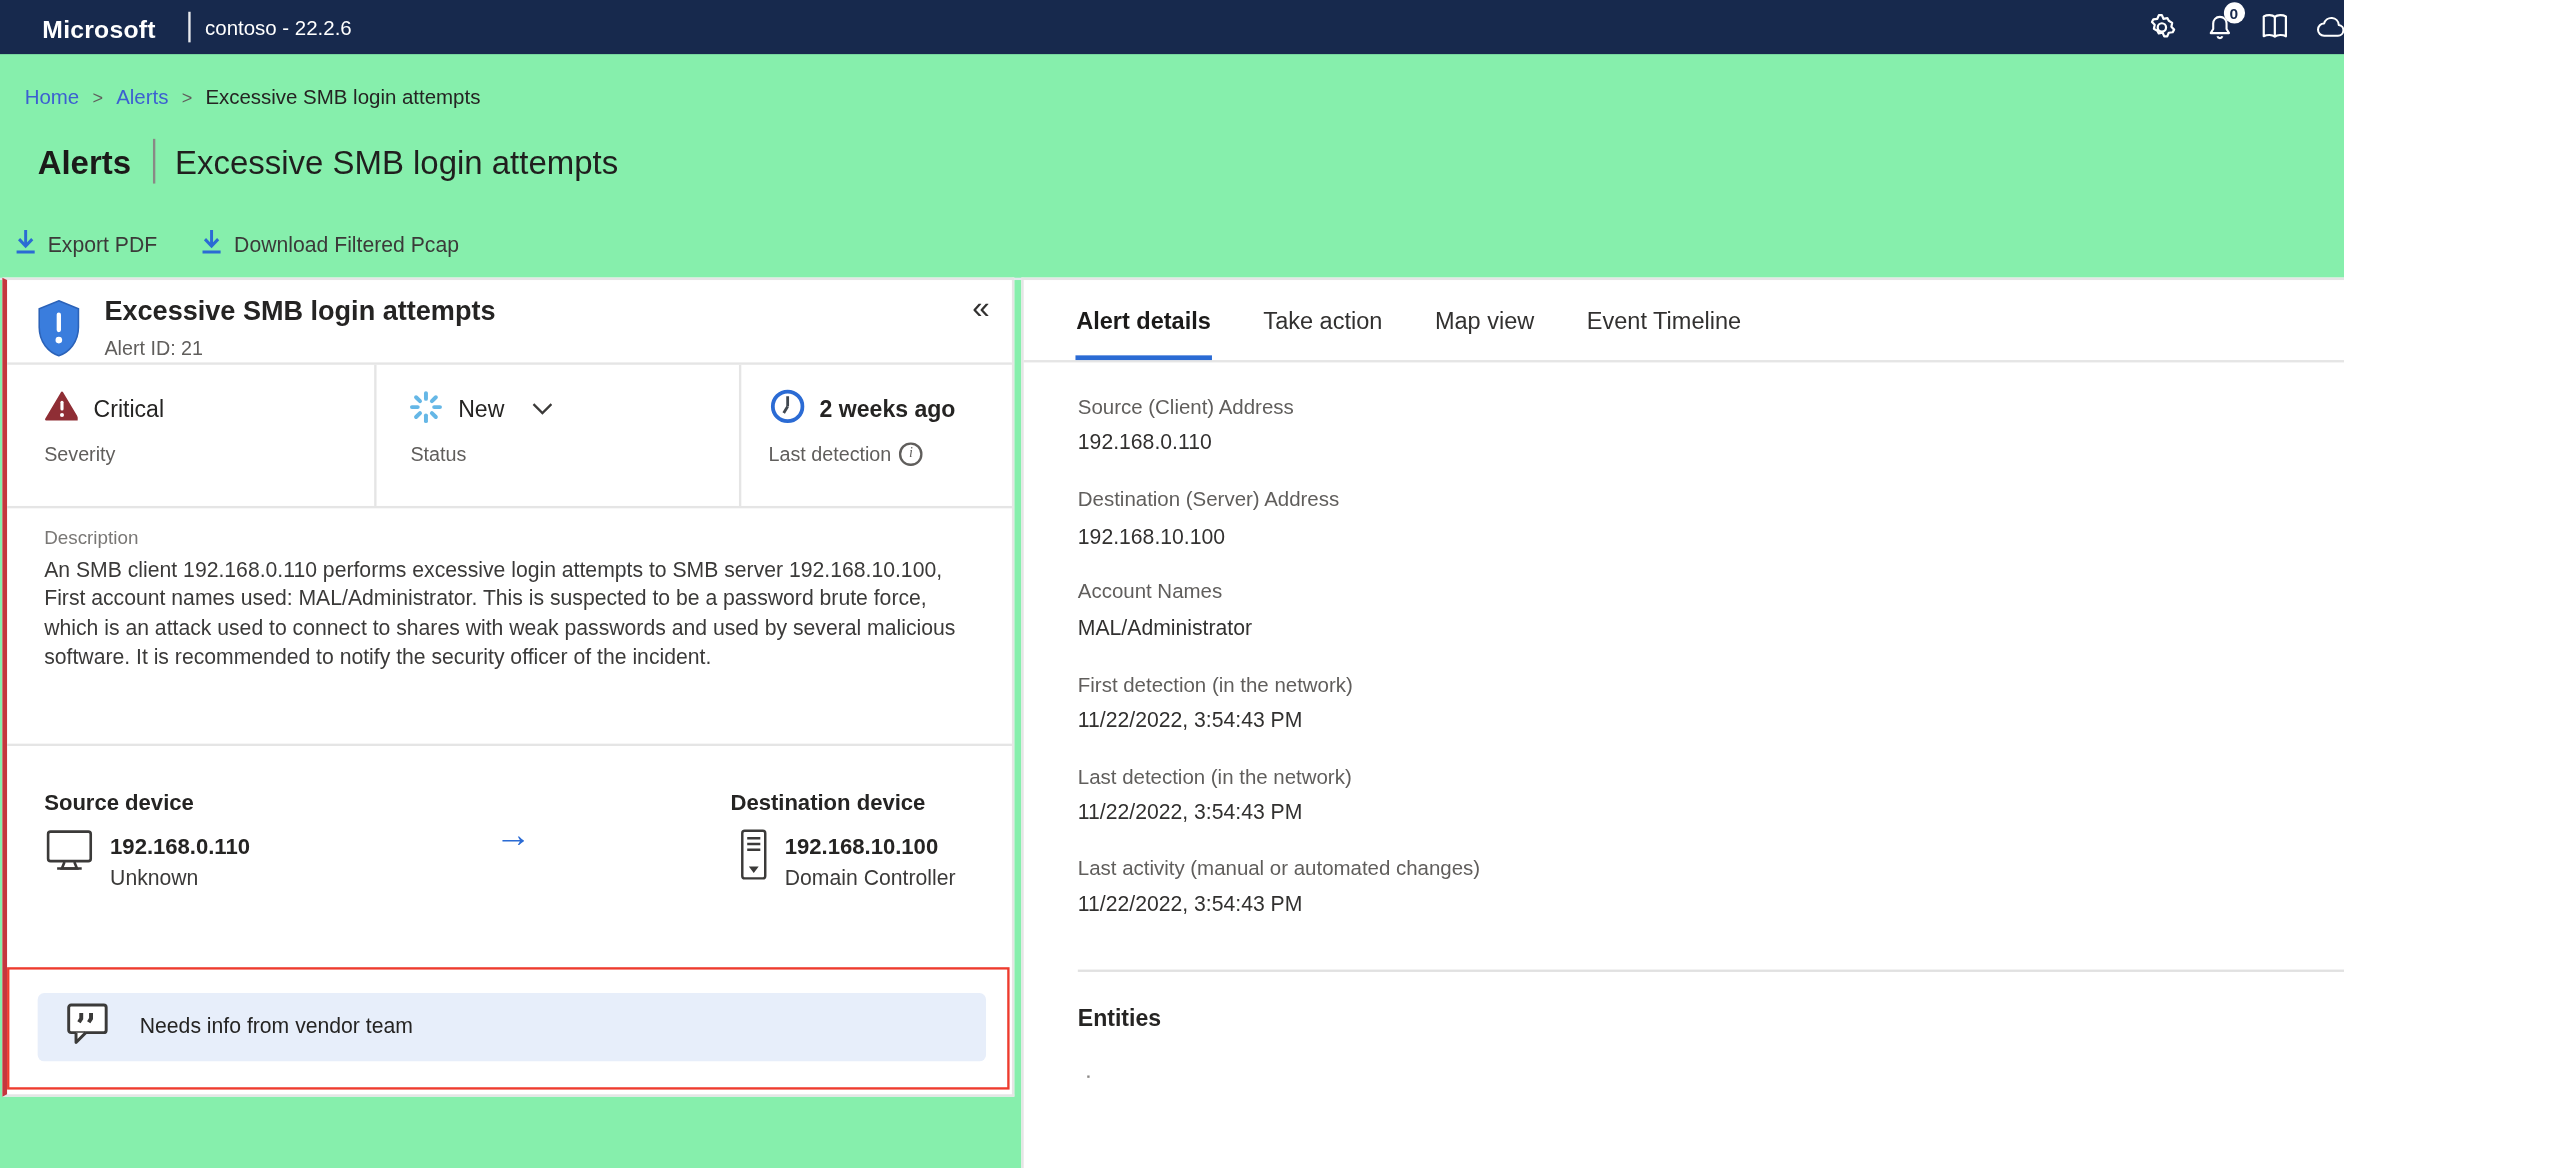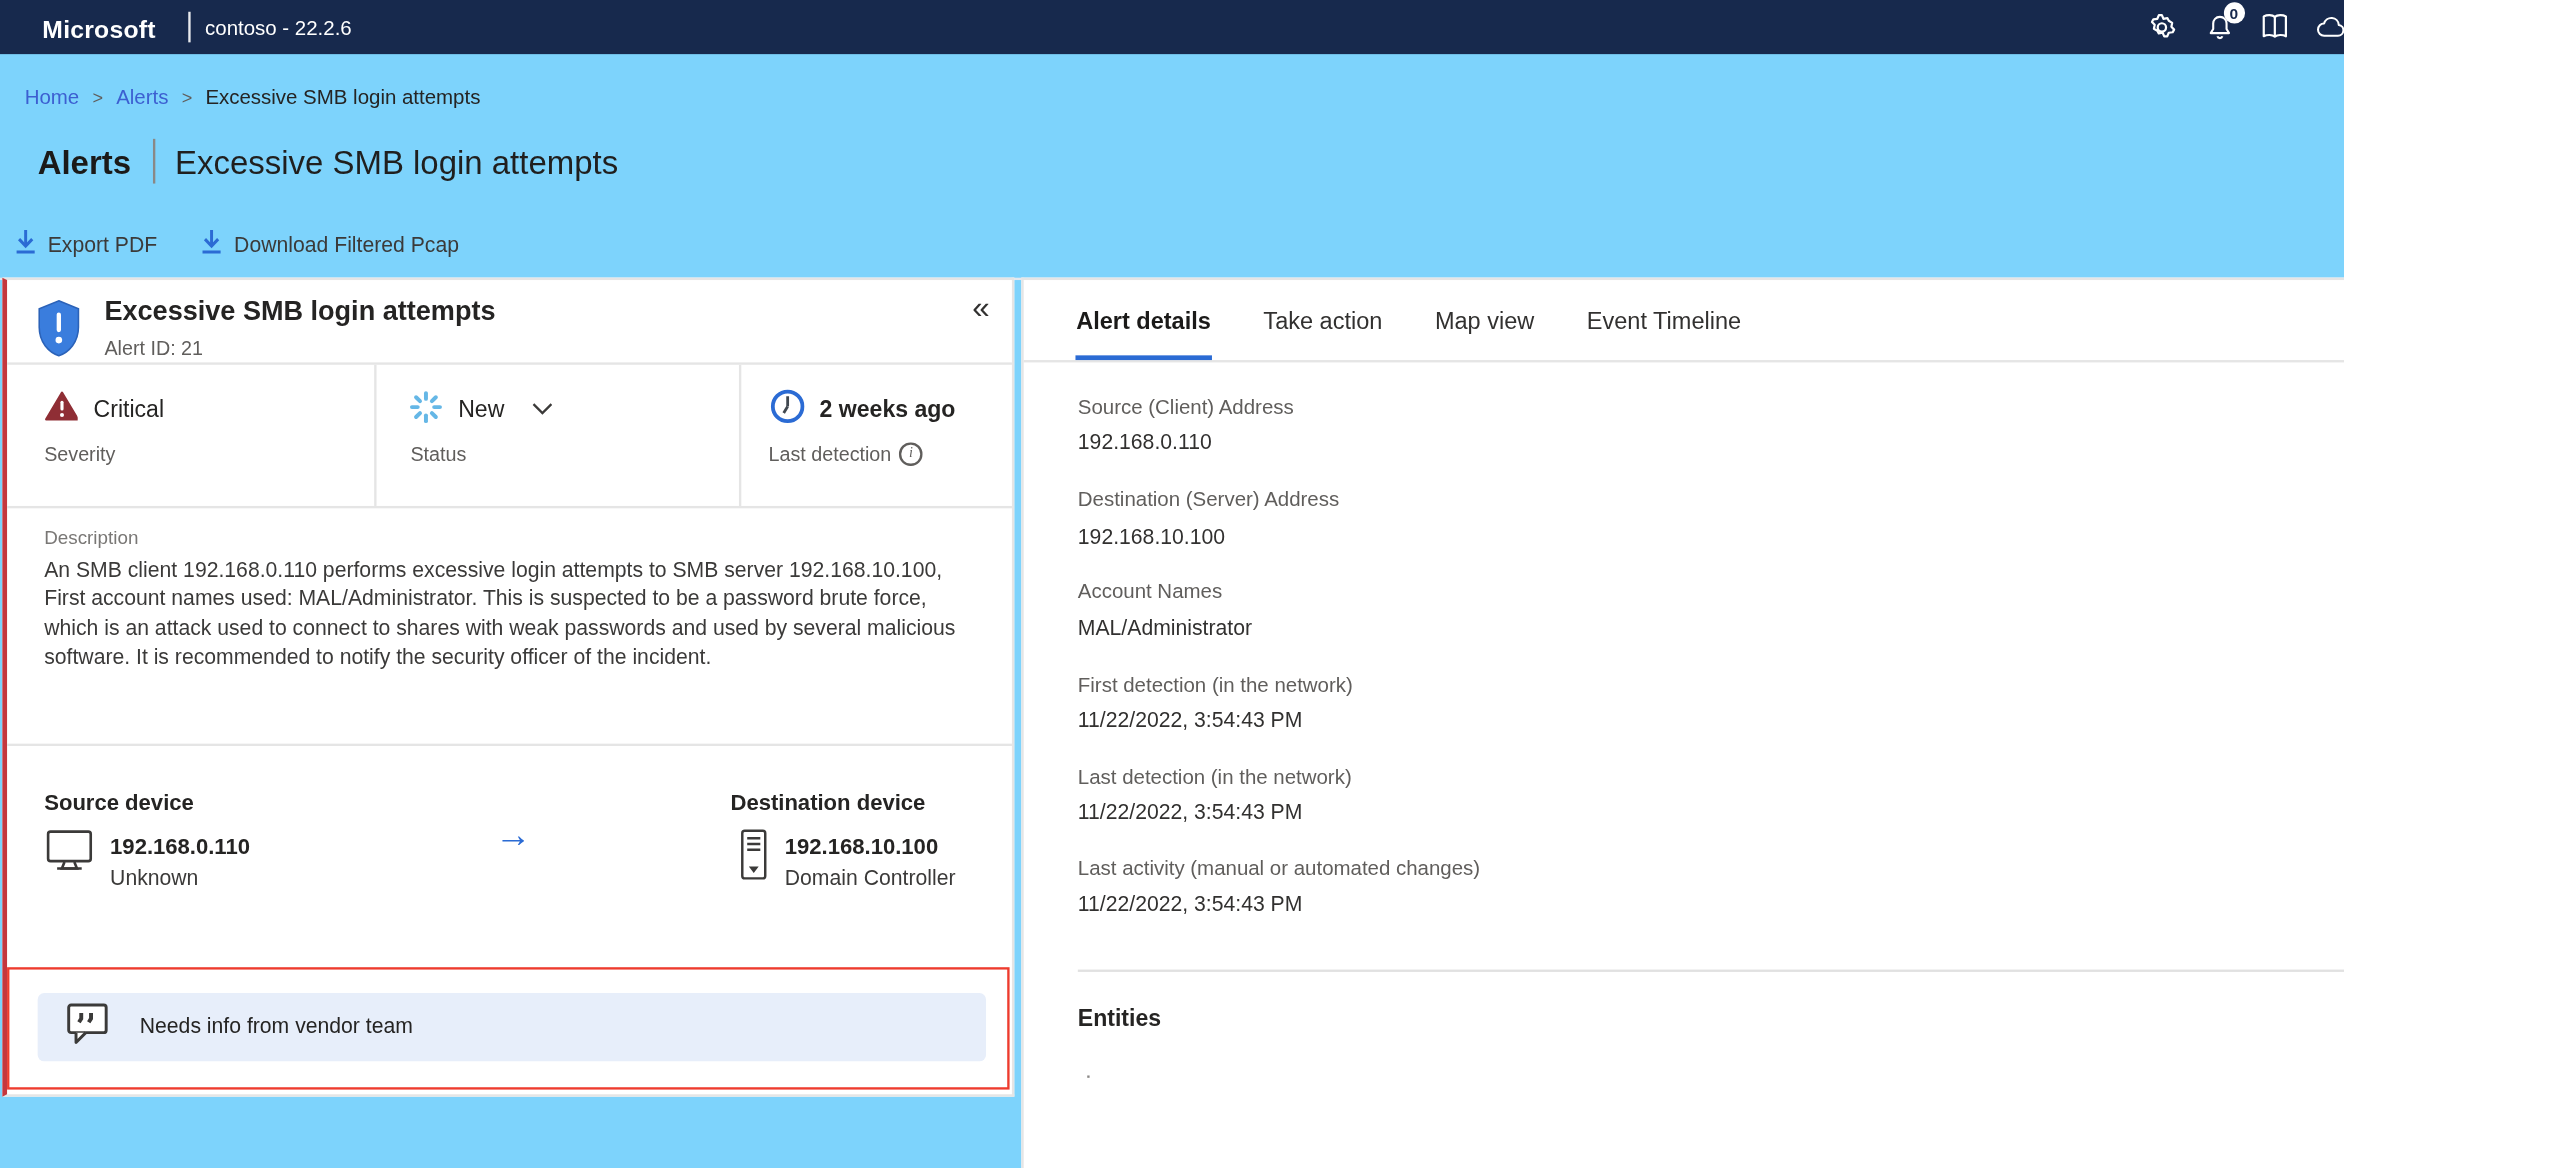--- a/index.html
+++ b/index.html
@@ -1,16 +1,16 @@
 <!DOCTYPE html>
 <html style="--topbar-bg: #17294d; --accent-blue: #2b6bd4; --link-blue: #3c5fd1; --stripe-red: #c4373e; --severity-red: #8f2e35; --annotation-red: #ee3b2e; --annotation-bg: #e7eefa; --status-blue: #65b7e6; --avatar-green: #78993c; --text-primary: #252423; --text-secondary: #605e5c; --border: #e5e5e5;font-size:11.2px"><head>
 <meta charset="utf-8">
 <style>
   html,body{margin:0;padding:0;background:#fff;}
-  .viewport{position:relative;width:2344px;height:1169px;overflow:hidden;background:#7dd3fc;}
+  .viewport{position:relative;width:2344px;height:1169px;overflow:hidden;background:#86efac;}
   .stage{
     position:absolute;left:0;top:0;width:1095px;height:497px;
     transform:scale(2.35332);transform-origin:0 0;
     font-family:"Liberation Sans", sans-serif;color:var(--text-primary,#252423);
   }
   
   .topbar{position:absolute;left:0;top:0;right:0;height:23px;background:var(--topbar-bg,#17294d);display:flex;align-items:center;color:#fff;}
   .brand{font-size:10.5px;font-weight:700;margin-left:18px;letter-spacing:0.1px;}
   .env-divider{width:0.7px;height:12.6px;background:#fff;margin-left:14px;margin-right:6.3px;opacity:.9;}
   .env{font-size:8.7px;}

